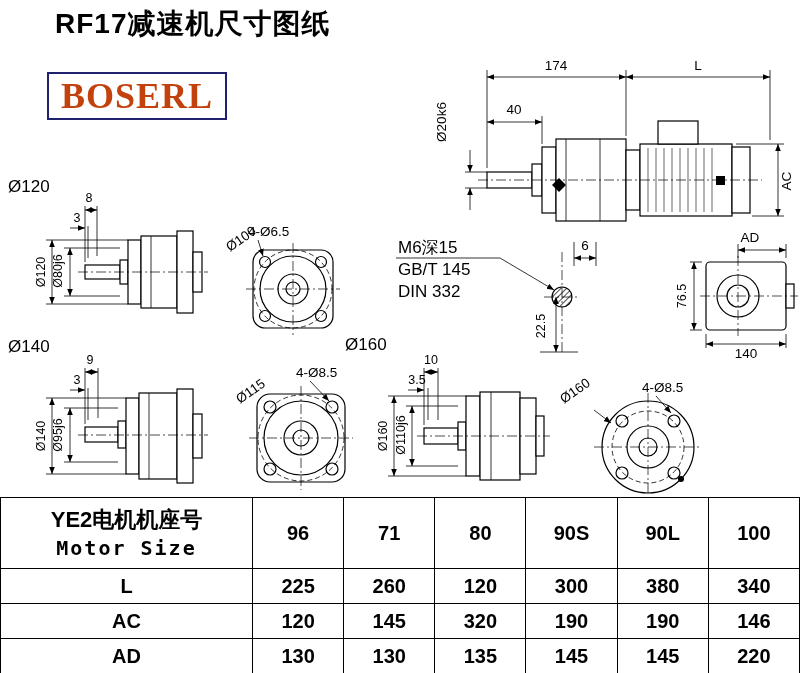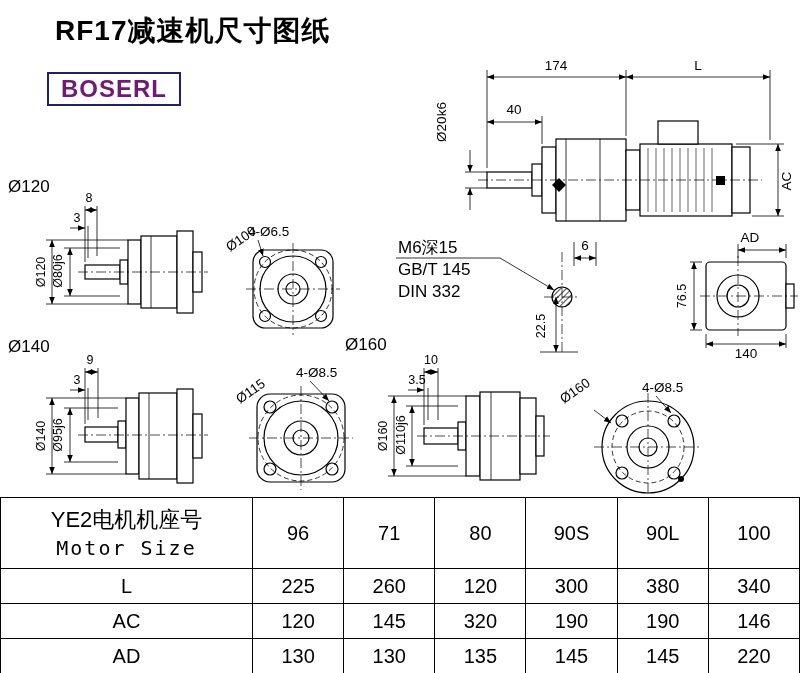--- a/index.html
+++ b/index.html
@@ -1,37 +1,37 @@
 <!DOCTYPE html>
 <html><head>
 <meta charset="utf-8">
 <style>
   html,body{margin:0;padding:0;background:#fff;}
   .screen{position:relative;width:800px;height:673px;background:#fff;overflow:hidden;
           font-family:"Liberation Sans",sans-serif;color:#000;}
-  .title{position:absolute;left:55px;top:12px;font-size:28px;font-weight:bold;letter-spacing:1px;}
+  .title{position:absolute;left:55px;top:5px;font-size:28px;font-weight:bold;letter-spacing:1px;}
   .logo{position:absolute;left:47px;top:72px;border:2px solid #20206e;padding:1px 12px;background:#fff;}
-  .logo span{font-family:Liberation Sans, sans-serif;font-weight:bold;font-size:24px;color:#701a75;letter-spacing:1px;}
+  .logo span{font-family:Liberation Serif, serif;font-weight:bold;font-size:36px;color:#c2410c;letter-spacing:1px;}
   svg.drawing{position:absolute;left:0;top:0;}
   .ol{fill:none;stroke:#000;stroke-width:1.2;}
   .fl{fill:#fff;stroke:#000;stroke-width:1.2;}
   .tn{fill:none;stroke:#000;stroke-width:0.8;}
   .fin{fill:none;stroke:#000;stroke-width:0.6;}
   .cl{fill:none;stroke:#000;stroke-width:0.7;stroke-dasharray:10 3 2 3;}
   .bc{fill:none;stroke:#000;stroke-width:0.8;stroke-dasharray:5 3;}
   .dm{fill:none;stroke:#000;stroke-width:0.8;}
   text.d{font:13.5px "Liberation Sans",sans-serif;fill:#000;}
   text.s{font:12.5px "Liberation Sans",sans-serif;fill:#000;}
   text.lab{font:17px "Liberation Sans",sans-serif;fill:#000;}
   table.dim-table{position:absolute;left:0;top:497px;width:800px;height:176px;
                   border-collapse:collapse;table-layout:fixed;background:#fff;}
   table.dim-table td{border:1px solid #000;text-align:center;vertical-align:middle;
                      font-size:20px;padding:0;}
   table.dim-table tr:first-child{height:71px;}
-  table.dim-table tr{height:35px;}
+  table.dim-table tr{height:35px;font-weight:bold;}
   col.c0{width:252px;}
   .cn-text{font-size:22px;line-height:1.35;}
   .en-text{font-family:"DejaVu Sans Mono",monospace;font-size:20px;letter-spacing:2px;line-height:1.3;}
 </style>
 </head>
 <body>
 
 <div class="screen">
 
   <svg class="drawing" width="800" height="497" viewBox="0 0 800 497">

